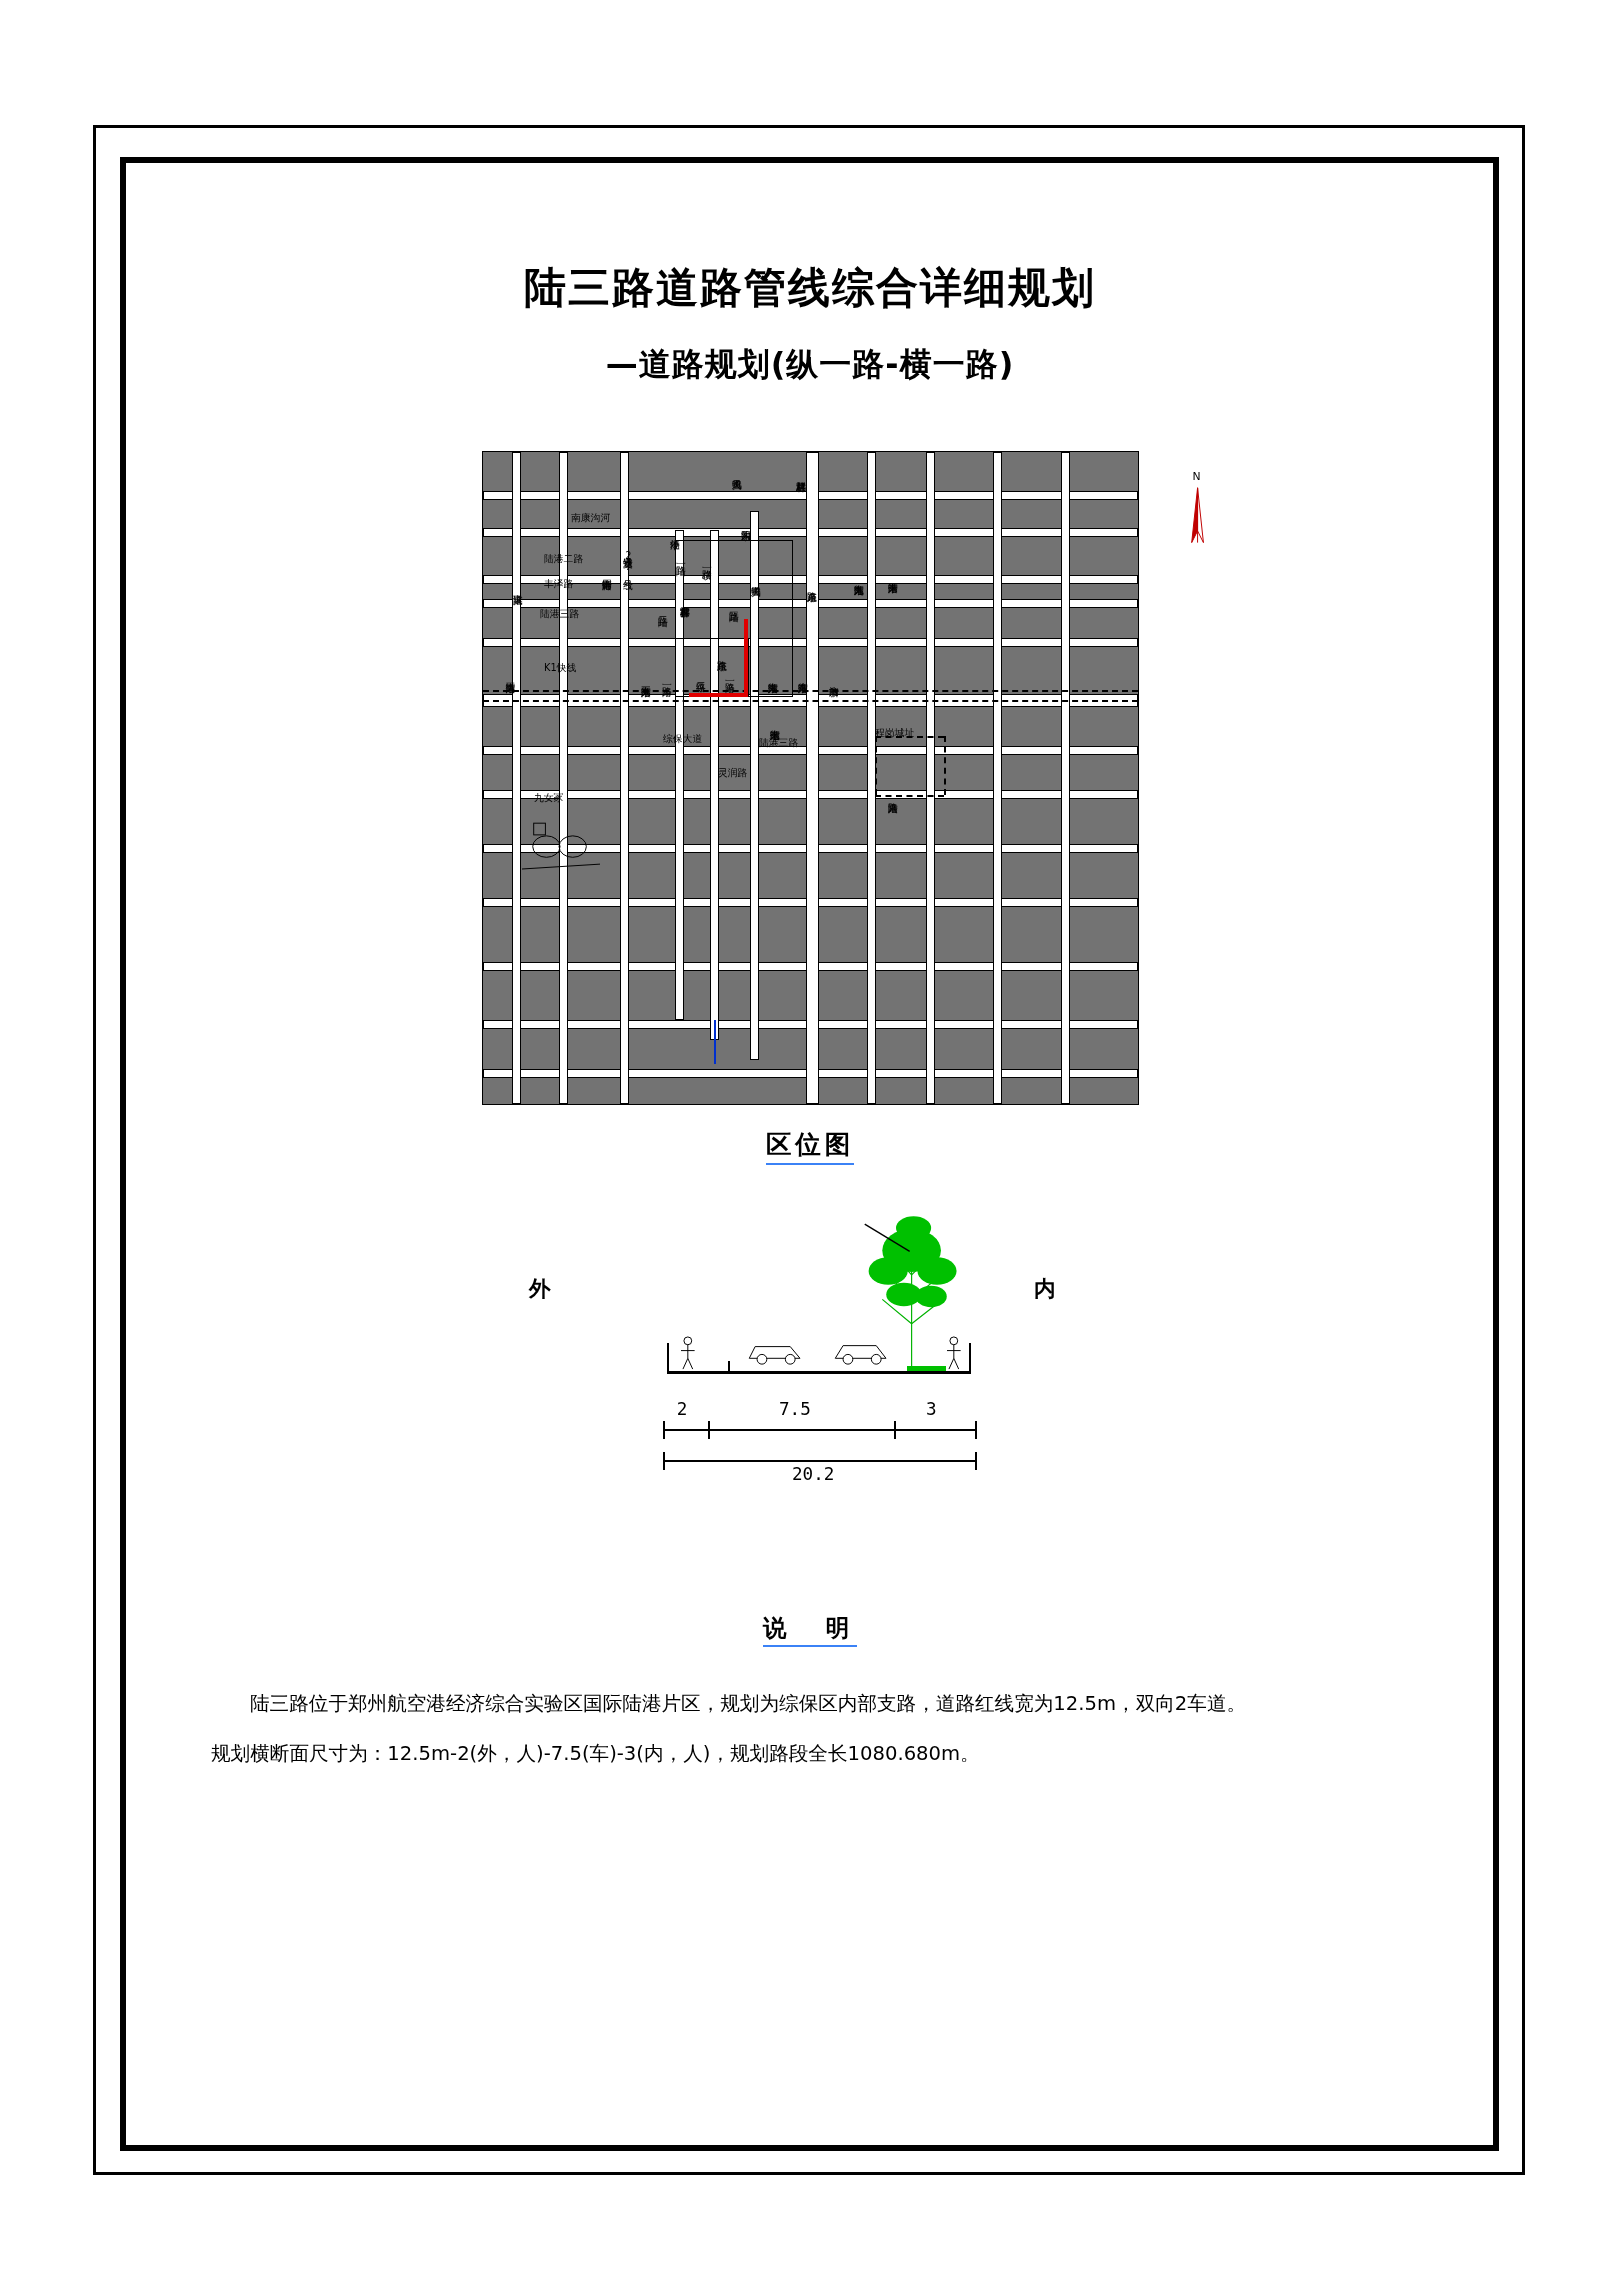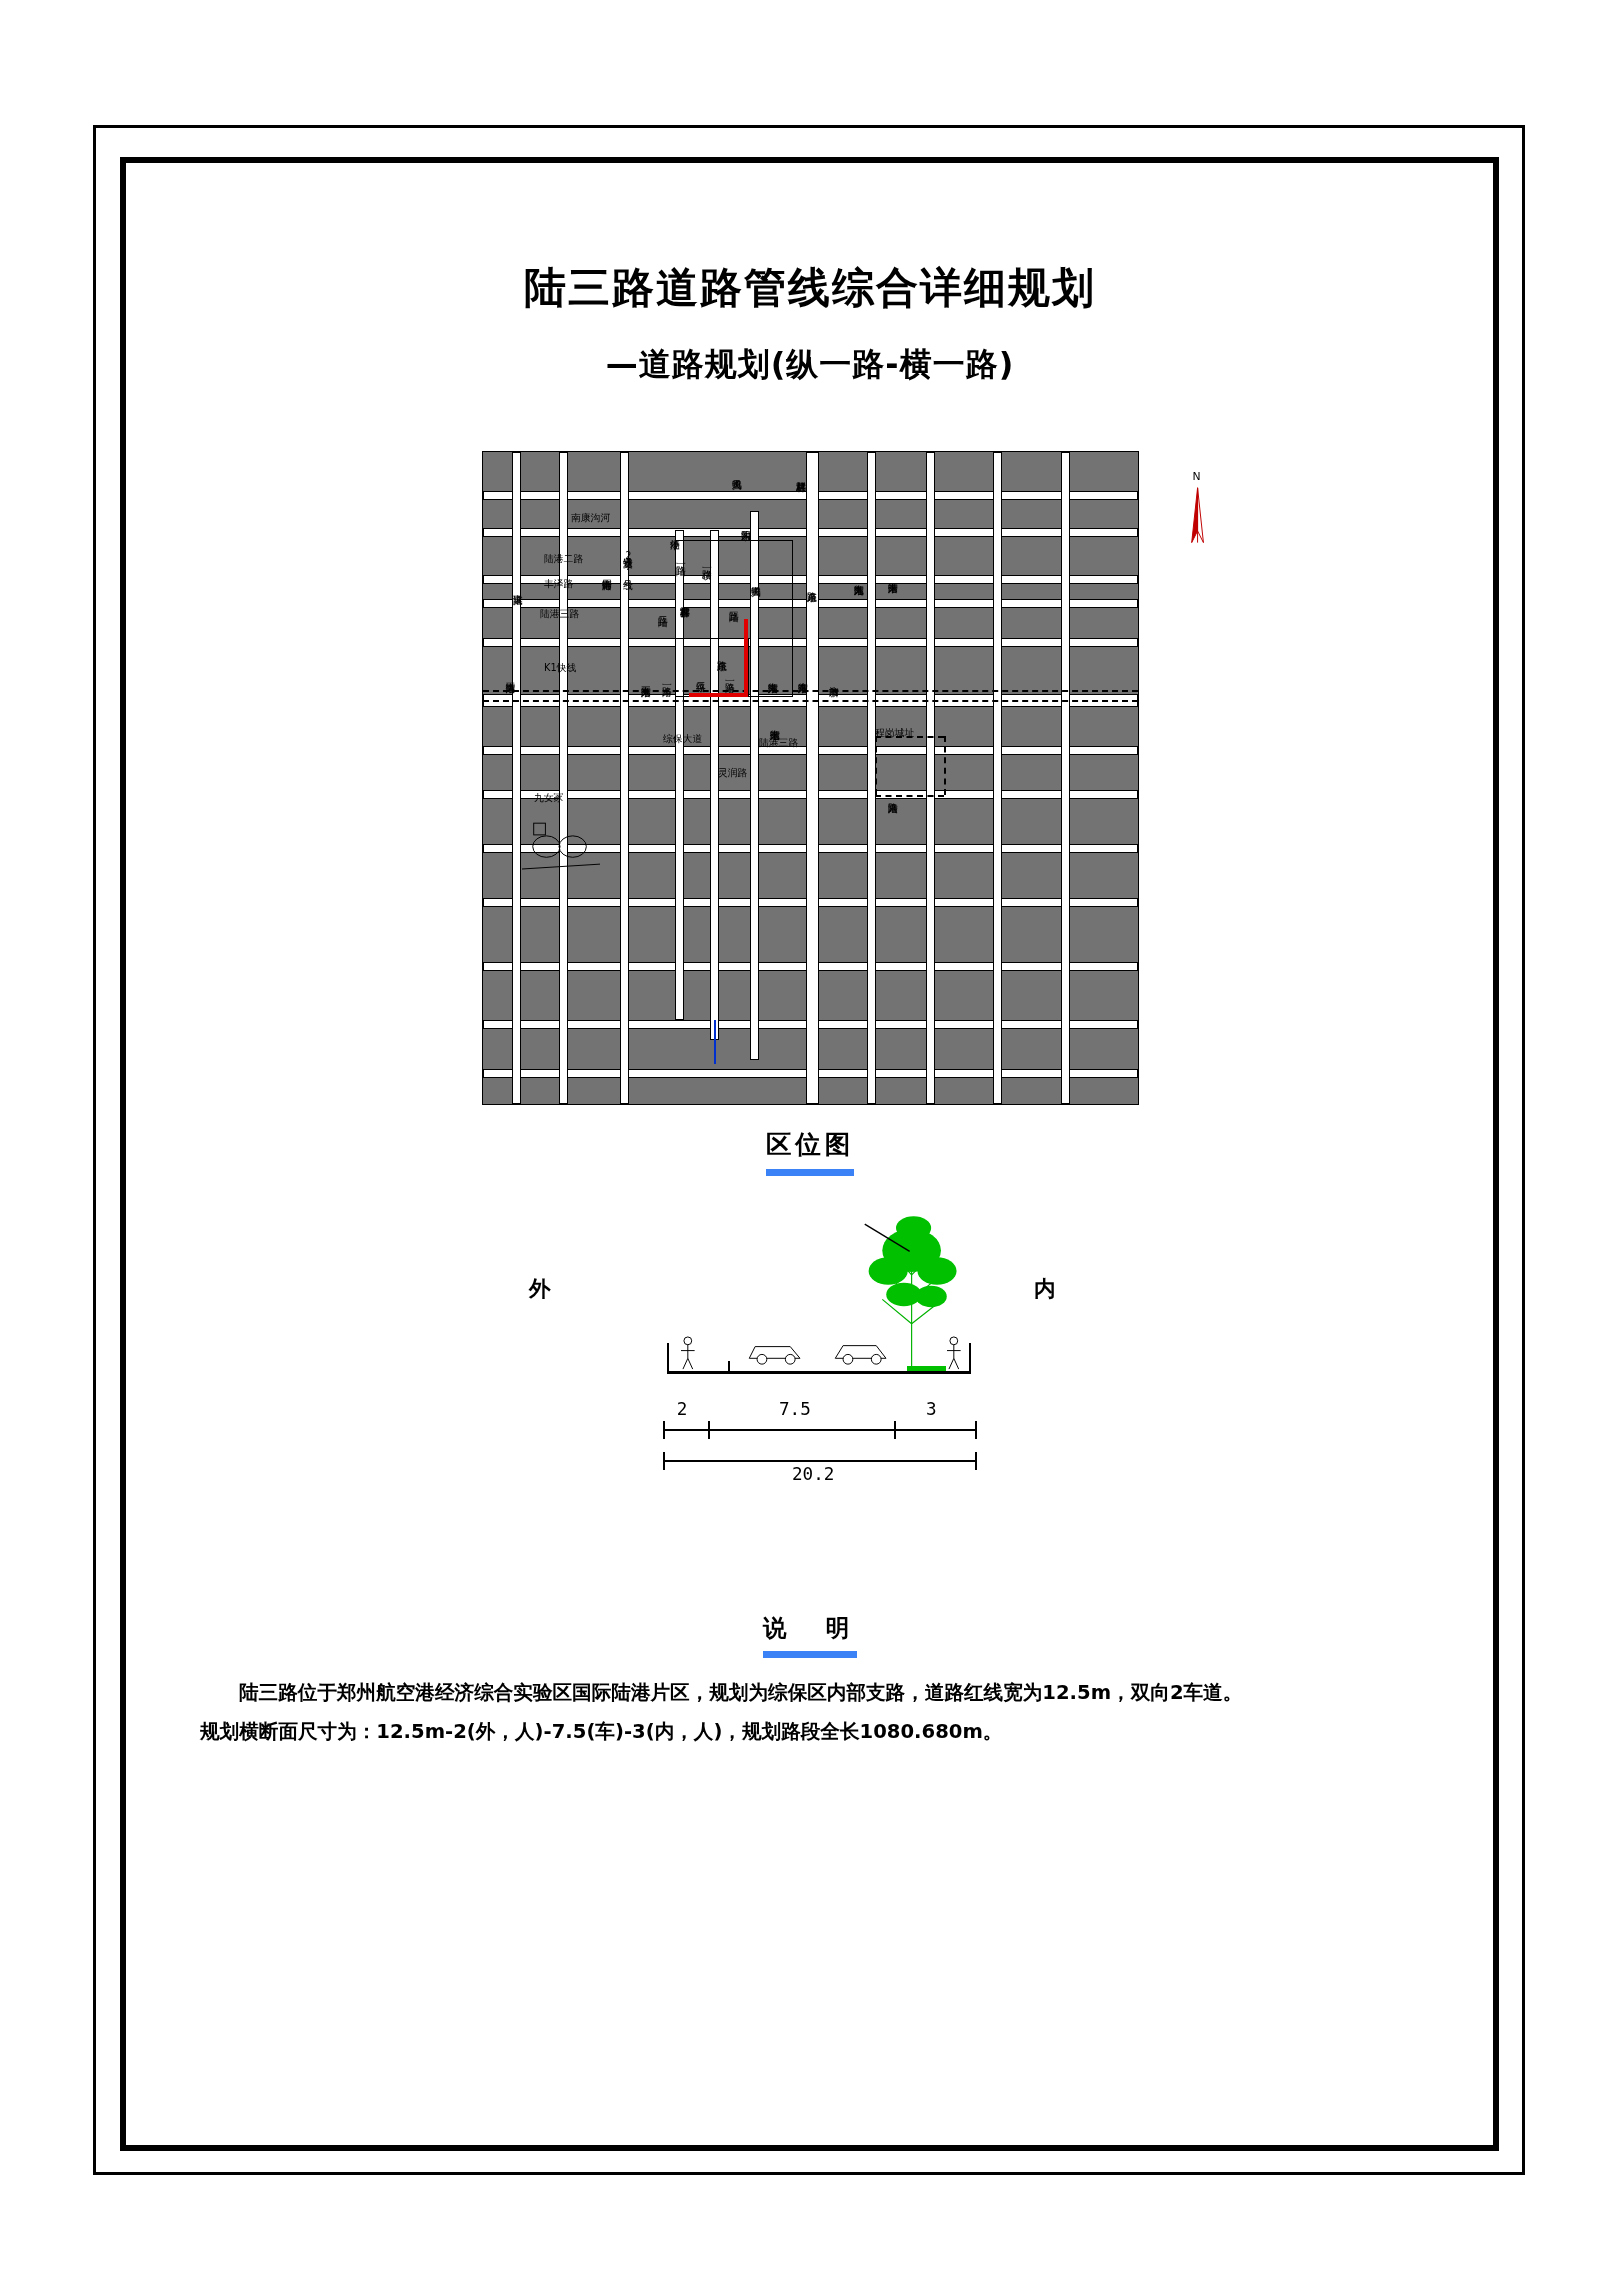--- a/index.html
+++ b/index.html
@@ -24,21 +24,21 @@
   .blk{position:absolute;border:1px solid #000;box-sizing:border-box;}
   .lbl{position:absolute;font-size:9.8px;line-height:10.8px;font-family:"DejaVu Sans","Liberation Sans",sans-serif;white-space:nowrap;}
   .lbl.v{writing-mode:vertical-rl;text-orientation:upright;white-space:nowrap;}
   .redline{position:absolute;background:#e00000;}
   .blueline{position:absolute;background:#0030d0;}
 
   .compass{position:absolute;left:1171px;top:470px;width:59px;height:98px;}
   .compass .n{position:absolute;left:21.6px;top:0;font-size:10.8px;}
   .caption{position:absolute;text-align:center;font-weight:bold;}
   .cap-location{left:0;right:0;top:1127px;font-size:25.5px;letter-spacing:3.9px;}
-  .cap-underline{display:inline-block;border-bottom:7px solid #3b82f6;padding-bottom:7px;}
+  .cap-underline{display:inline-block;border-bottom:2px solid #3b82f6;padding-bottom:1px;}
 
   
   .xs{position:absolute;left:608px;top:1206px;width:412px;height:323px;}
   .xs .ground{position:absolute;left:59px;top:165px;width:304px;height:2.9px;background:#000;}
   .xs .curbL{position:absolute;left:59px;top:137px;width:2px;height:29px;background:#000;}
   .xs .curbR{position:absolute;left:361px;top:137px;width:2px;height:29px;background:#000;}
   .xs .midcurb{position:absolute;left:120px;top:155px;width:2px;height:12.7px;background:#000;}
   .xs .greenstrip{position:absolute;left:299px;top:160px;width:39px;height:5.9px;background:#00c000;}
   .label-out{position:absolute;left:529px;top:1274px;font-size:21.6px;font-weight:bold;}
   .label-in{position:absolute;left:1034px;top:1274px;font-size:21.6px;font-weight:bold;}
@@ -46,21 +46,21 @@
   .dimbar{position:absolute;left:663px;top:1421px;width:314px;height:59px;}
   .dimline{position:absolute;left:0;top:7.8px;width:314px;height:2px;background:#000;}
   .dimtick{position:absolute;top:0;width:2px;height:17.6px;background:#000;}
   .dimline2{position:absolute;left:0;top:39px;width:314px;height:2px;background:#000;}
   .dimtxt{position:absolute;font-size:17.6px;font-family:"DejaVu Sans Mono","Liberation Mono",monospace;}
 
   .cap-section{left:0;right:0;top:1529px;font-size:25.5px;}
   .cap-note{left:0;right:0;top:1612px;font-size:23.5px;letter-spacing:7.8px;}
 
   .note-body{position:absolute;left:196px;top:1671px;width:1230px;font-size:19.6px;line-height:35px;text-align:left;}
-  .note-body p{margin:4px;font-weight:bold;}
+  .note-body p{margin:15px;}
   .note-body .indent{text-indent:39px;}
 </style>
 </head>
 <body>
 
 <div class="sheet">
 
   <div class="frame-outer"></div>
   <div class="frame-inner"></div>
 

